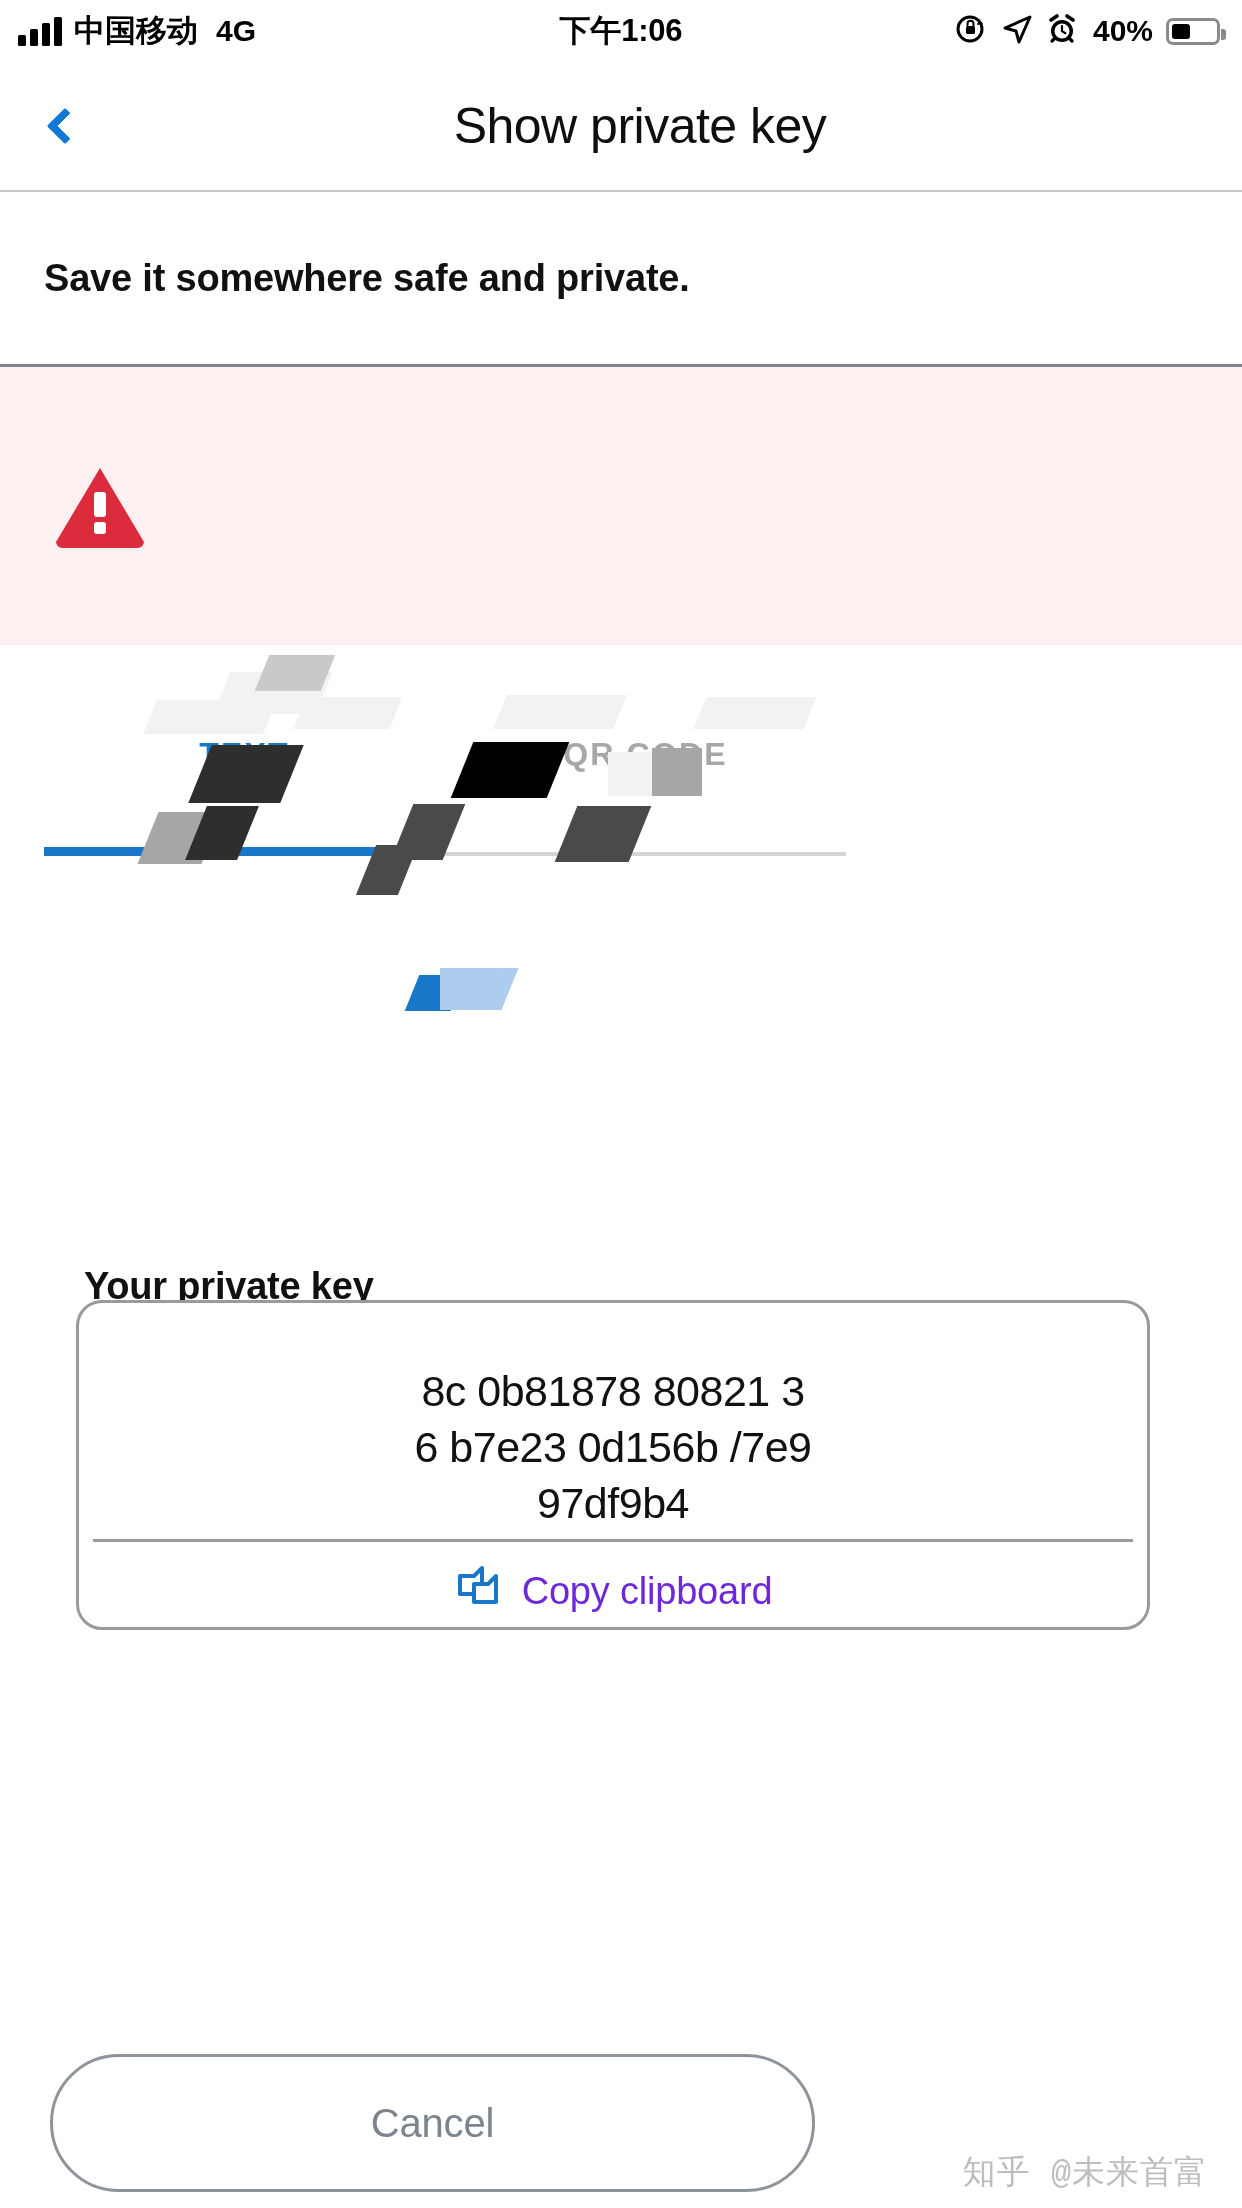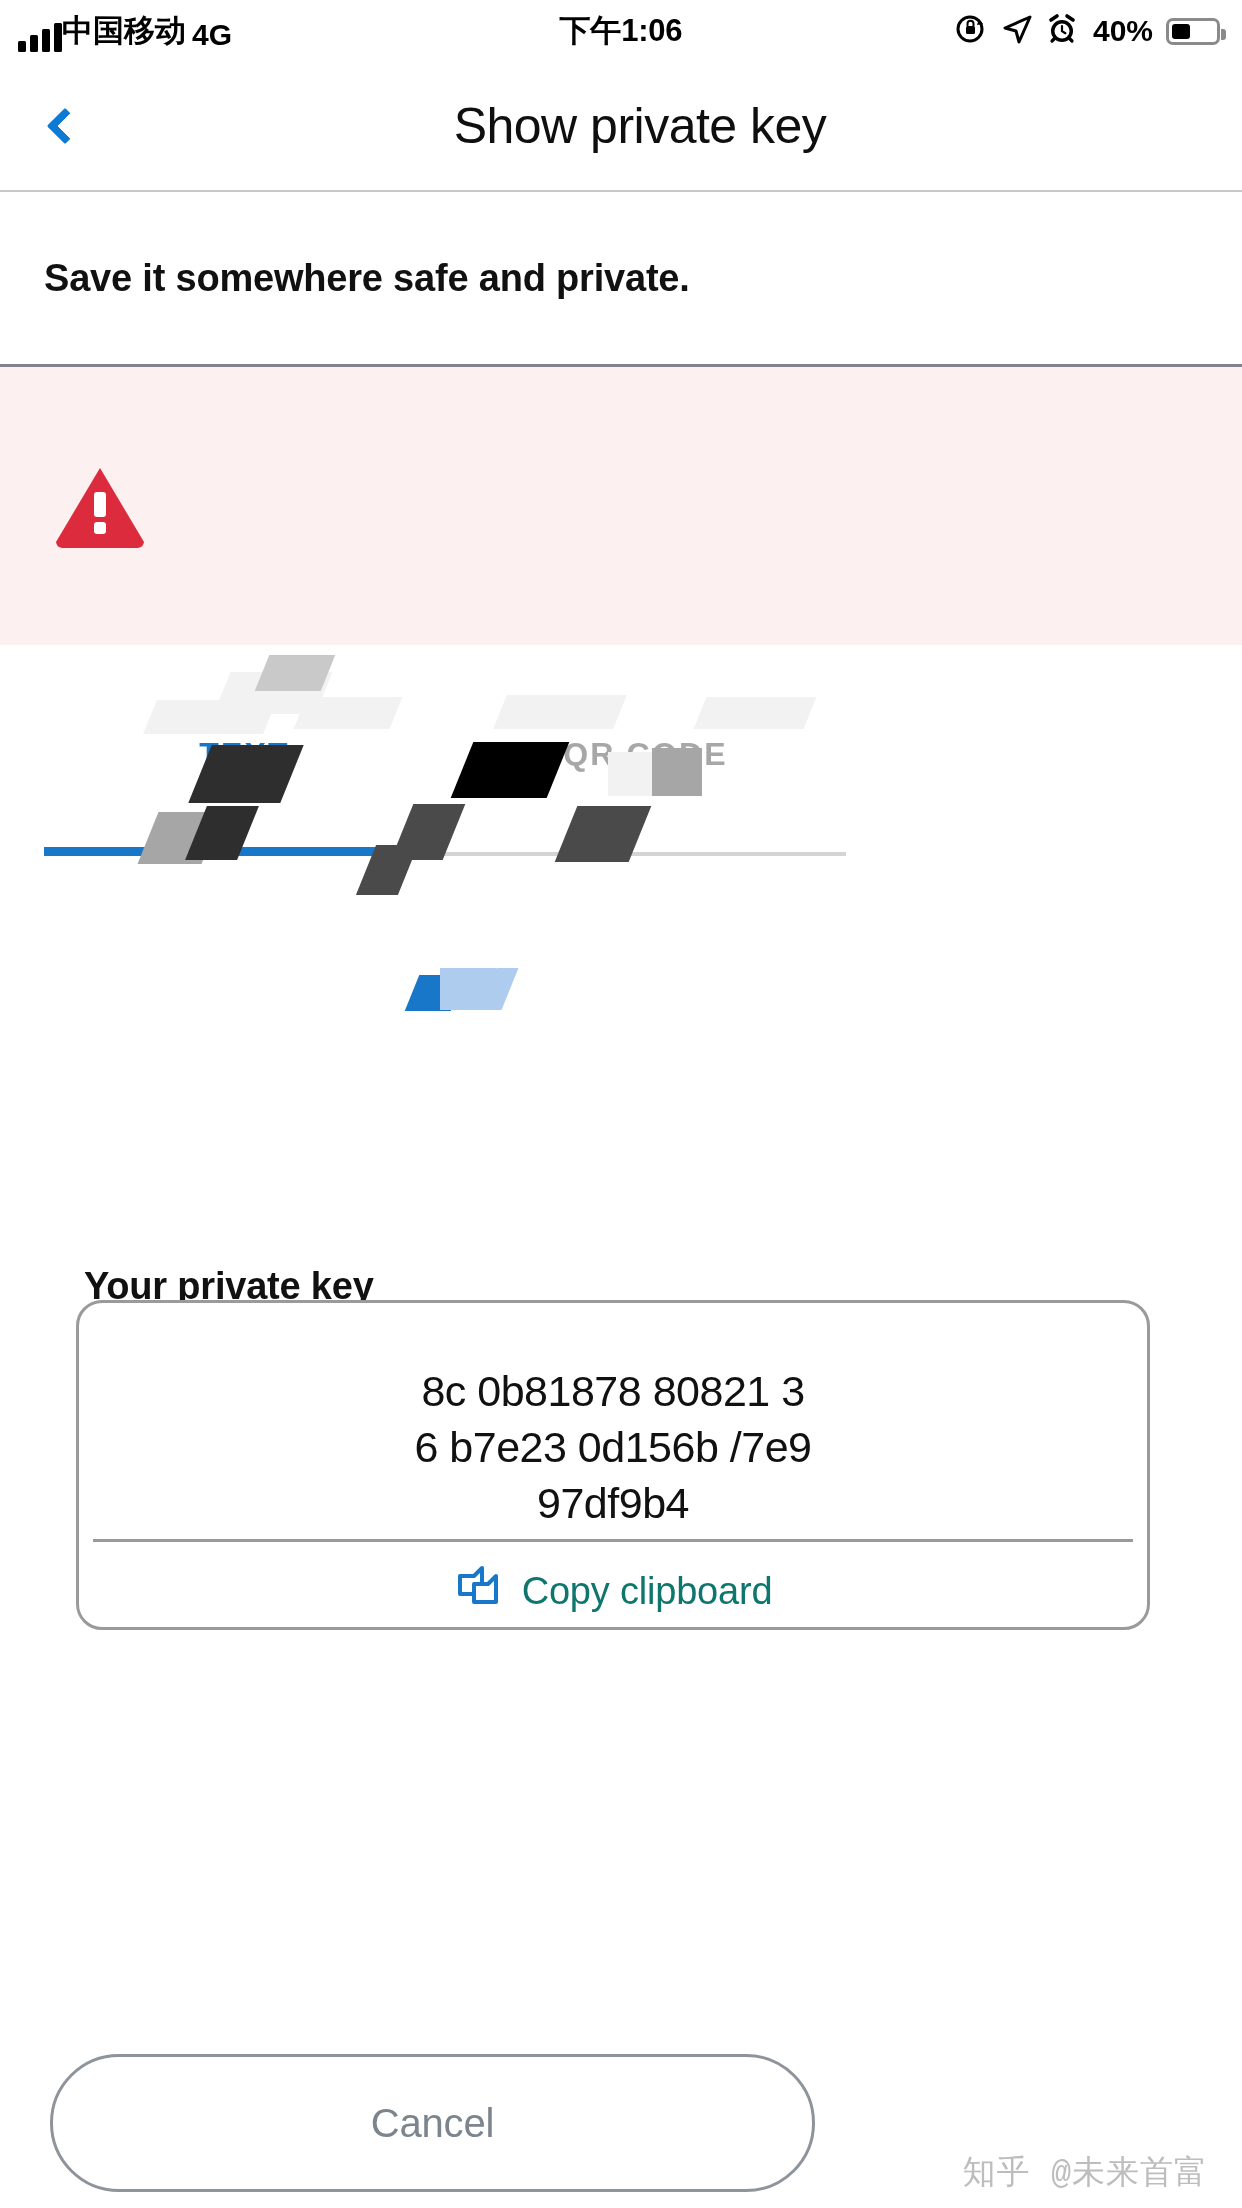--- a/index.html
+++ b/index.html
@@ -24,21 +24,22 @@
     width: 1242px;
     height: 62px;
     display: flex;
     align-items: center;
     padding: 0 22px 0 18px;
     font-weight: bold;
     color: #000;
   }
   .status-left {
     display: flex;
-    align-items: flex-end;
+    align-items: center;
+    gap: 12px;
     flex: 0 0 auto;
   }
   .signal-bars {
     display: flex;
     align-items: flex-end;
     gap: 4px;
     height: 30px;
   }
   .signal-bars i {
     display: block;
@@ -247,21 +248,21 @@
     top: 252px;
     height: 72px;
     display: flex;
     align-items: center;
     justify-content: center;
     gap: 18px;
     cursor: pointer;
   }
   .copy-label {
     font-size: 38px;
-    color: #0f766e;
+    color: #6d28d9;
     font-weight: 500;
     letter-spacing: -0.2px;
     white-space: nowrap;
   }
 
   
   .cancel-btn {
     position: absolute;
     top: 2018px; left: 50px;
     width: 765px; height: 138px;

